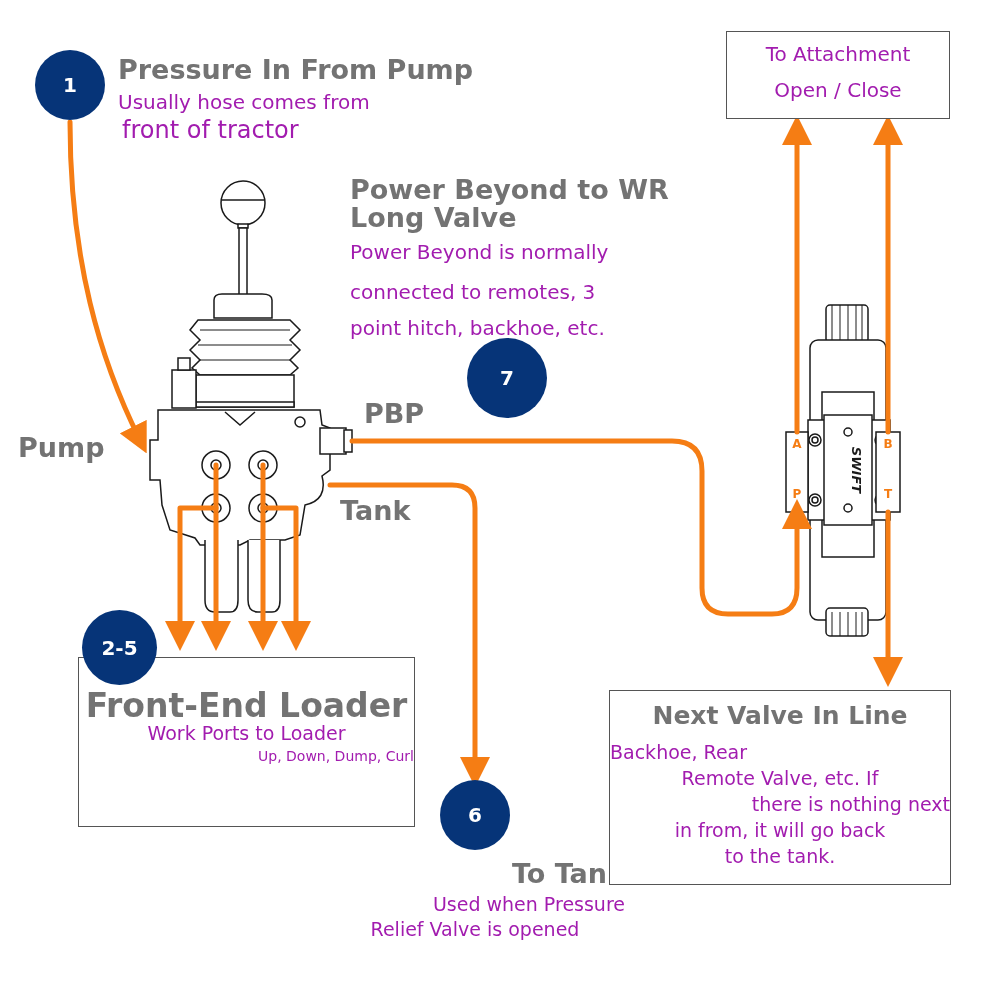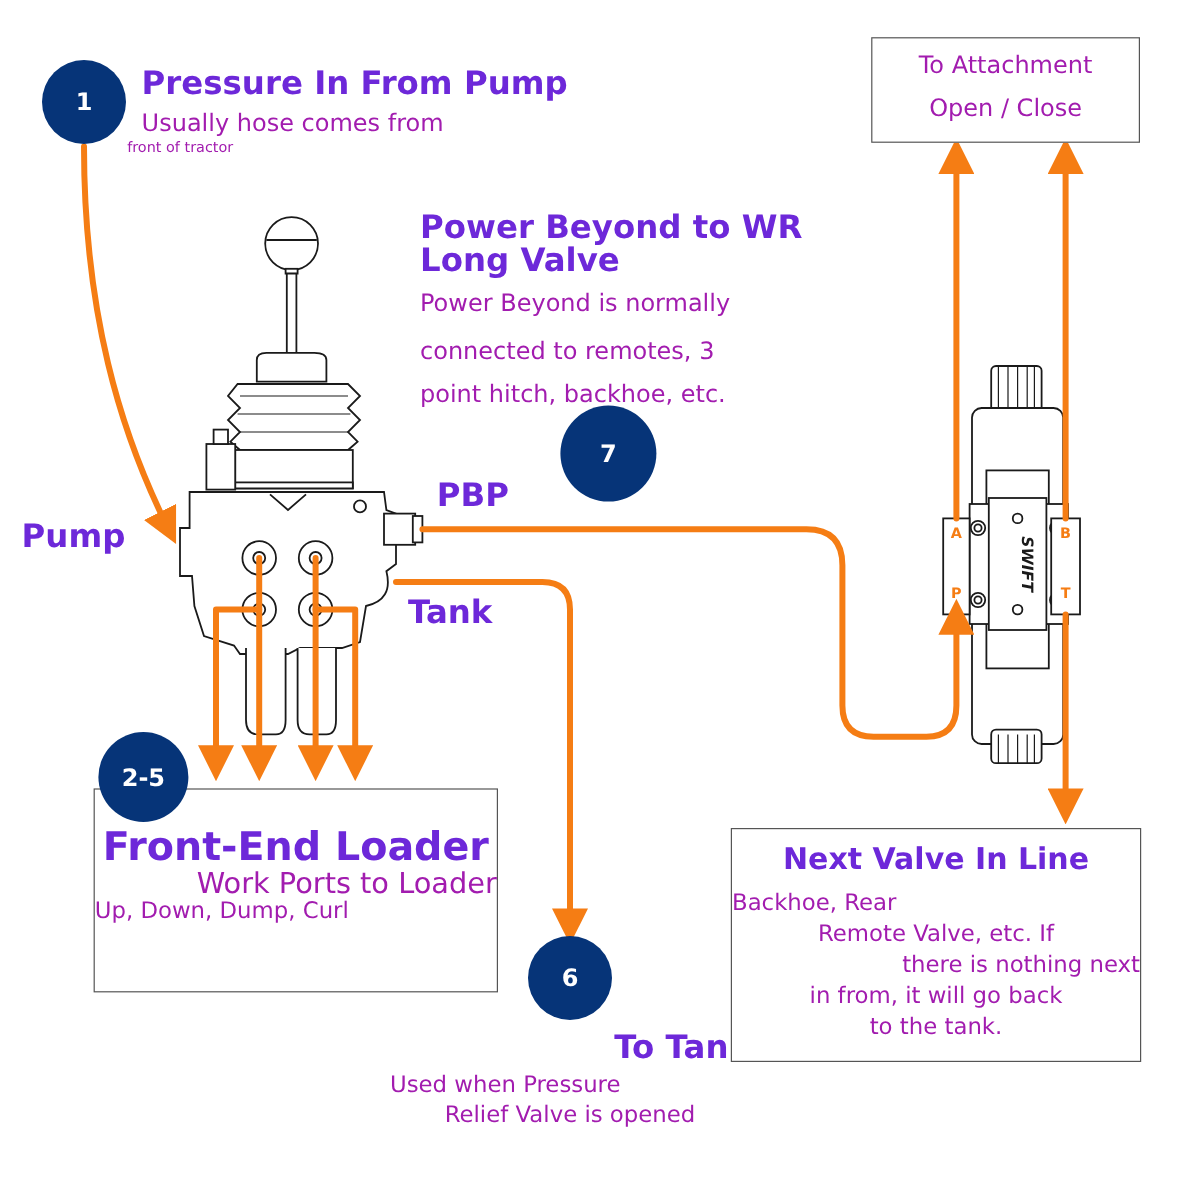--- a/index.html
+++ b/index.html
@@ -1,21 +1,21 @@
 <!DOCTYPE html>
 <html><head>
   <meta charset="utf-8">
   <style>
     html, body { margin: 0; padding: 0; background: #ffffff; }
     body { width: 1000px; height: 1000px; position: relative; overflow: hidden;
            font-family: "DejaVu Sans", "Liberation Sans", sans-serif; color: #111; }
     .badge { position: absolute; border-radius: 50%; background: #063478; color: #fff;
              display: flex; align-items: center; justify-content: center;
              font-weight: bold; font-size: 20px; z-index: 3; }
-    .title { position: absolute; color: #6d28d9; font-weight: bold; white-space: nowrap; }
+    .title { position: absolute; color: #737373; font-weight: bold; white-space: nowrap; }
     .body-text { position: absolute; color: #a21caf; white-space: nowrap; }
     .box { position: absolute; border: 1.5px solid #555; background: #fff; }
     svg.diagram { position: absolute; left: 0; top: 0; z-index: 1; }
     .port-label { font-family: "DejaVu Sans", sans-serif; font-weight: bold; font-size: 12px; fill: #f57d14; }
   </style>
 </head>
 <body>
 
 <svg class="diagram" width="1000" height="1000" viewBox="0 0 1000 1000">
   <defs>
@@ -105,48 +105,48 @@
     <path d="M263 508 L296 508 L296 636" marker-end="url(#arrow)"></path>
     <path d="M797 432 L797 130" marker-end="url(#arrow)"></path>
     <path d="M888 432 L888 130" marker-end="url(#arrow)"></path>
     <path d="M888 512 L888 672" marker-end="url(#arrow)"></path>
   </g>
 </svg>
 
 <div class="badge" style="left:35px;top:50px;width:70px;height:70px;">1</div>
 <div class="title" style="left:118px;top:54px;font-size:27px;">Pressure In From Pump</div>
 <div class="body-text" style="left:118px;top:90px;font-size:20px;">Usually hose comes from</div>
-<div class="body-text" style="left:106px;top:116px;font-size:12px;">front of tractor</div>
+<div class="body-text" style="left:122px;top:116px;font-size:24px;">front of tractor</div>
 
 <div class="title" style="left:350px;top:174px;font-size:27px;">Power Beyond to WR</div>
 <div class="title" style="left:350px;top:202px;font-size:27px;">Long Valve</div>
 <div class="body-text" style="left:350px;top:240px;font-size:20px;">Power Beyond is normally</div>
 <div class="body-text" style="left:350px;top:280px;font-size:20px;">connected to remotes, 3</div>
 <div class="body-text" style="left:350px;top:316px;font-size:20px;">point hitch, backhoe, etc.</div>
 <div class="badge" style="left:467px;top:338px;width:80px;height:80px;">7</div>
 
 <div class="title" style="left:18px;top:432px;font-size:27px;text-align:right;">Pump</div>
 <div class="title" style="left:364px;top:398px;font-size:27px;">PBP</div>
 <div class="title" style="left:340px;top:495px;font-size:27px;">Tank</div>
 
 <div class="box" style="left:726px;top:31px;width:222px;height:86px;z-index:2;">
   <div class="body-text" style="left:0;right:0;top:10px;text-align:center;font-size:20px;">To Attachment</div>
   <div class="body-text" style="left:0;right:0;top:46px;text-align:center;font-size:20px;">Open / Close</div>
 </div>
 
 <div class="box" style="left:78px;top:657px;width:335px;height:168px;z-index:2;">
   <div class="title" style="left:0;right:0;top:28px;text-align:center;font-size:33px;">Front-End Loader</div>
-  <div class="body-text" style="left:0;right:0;top:64px;text-align:right;font-size:24px;">Work Ports to Loader</div>
-  <div class="body-text" style="left:0;right:0;top:90px;text-align:left;font-size:19px;">Up, Down, Dump, Curl</div>
+  <div class="body-text" style="left:0;right:0;top:64px;text-align:center;font-size:19px;">Work Ports to Loader</div>
+  <div class="body-text" style="left:0;right:0;top:90px;text-align:right;font-size:14px;">Up, Down, Dump, Curl</div>
 </div>
 <div class="badge" style="left:82px;top:610px;width:75px;height:75px;">2-5</div>
 
 <div class="badge" style="left:440px;top:780px;width:70px;height:70px;">6</div>
 <div class="title" style="left:325px;top:858px;width:300px;text-align:right;font-size:27px;">To Tank</div>
-<div class="body-text" style="left:325px;top:893px;width:300px;text-align:left;font-size:19px;">Used when Pressure</div>
+<div class="body-text" style="left:325px;top:893px;width:300px;text-align:right;font-size:19px;">Used when Pressure</div>
 <div class="body-text" style="left:325px;top:918px;width:300px;text-align:center;font-size:19px;">Relief Valve is opened</div>
 
 <div class="box" style="left:609px;top:690px;width:340px;height:193px;z-index:2;">
   <div class="title" style="left:0;right:0;top:10px;text-align:center;font-size:25px;">Next Valve In Line</div>
   <div class="body-text" style="left:0;right:0;top:50px;text-align:left;font-size:19px;">Backhoe, Rear</div>
   <div class="body-text" style="left:0;right:0;top:76px;text-align:center;font-size:19px;">Remote Valve, etc. If</div>
   <div class="body-text" style="left:0;right:0;top:102px;text-align:right;font-size:19px;">there is nothing next</div>
   <div class="body-text" style="left:0;right:0;top:128px;text-align:center;font-size:19px;">in from, it will go back</div>
   <div class="body-text" style="left:0;right:0;top:154px;text-align:center;font-size:19px;">to the tank.</div>
 </div>

